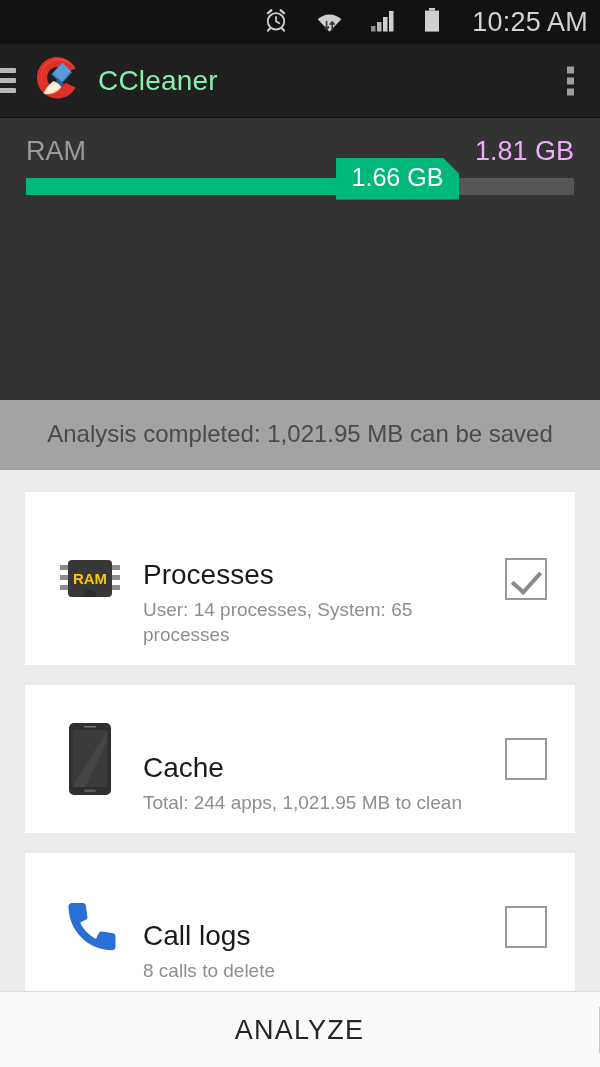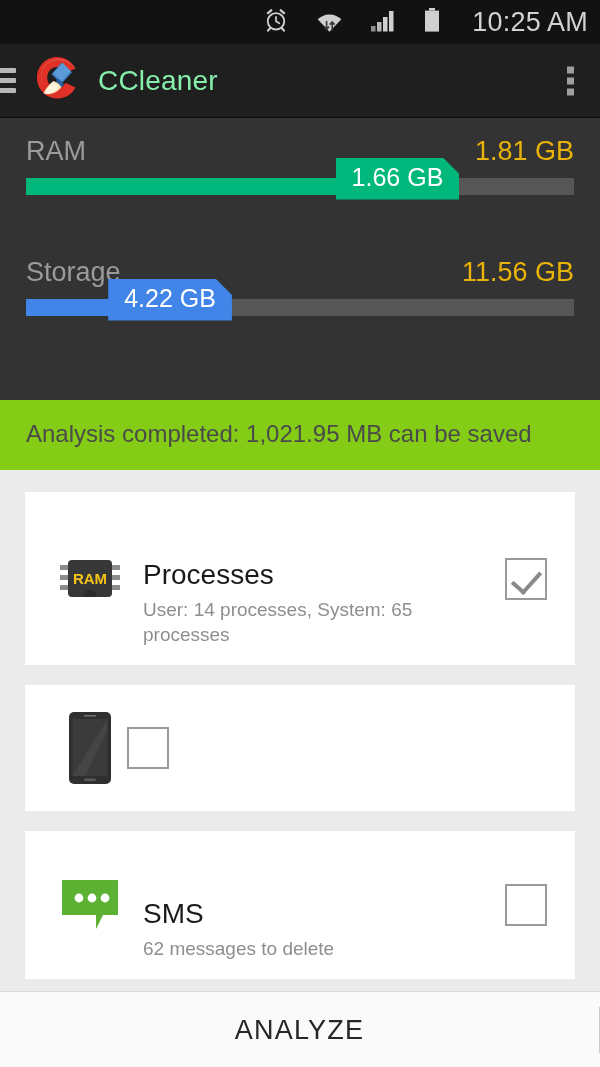--- a/index.html
+++ b/index.html
@@ -103,21 +103,21 @@
     display: flex;
     justify-content: space-between;
     align-items: baseline;
     margin-bottom: 11px;
   }
   .metric-label {
     color: #9b9b9b;
     font-size: 27px;
   }
   .metric-total {
-    color: #eab308;
+    color: #f0abfc;
     font-size: 27px;
   }
   .bar-track {
     height: 17px;
     background: #565656;
     position: relative;
     width: 100%;
   }
   .bar-seg {
     position: absolute;
@@ -134,24 +134,25 @@
     padding: 6px 16px 8px 16px;
     white-space: nowrap;
     line-height: 1.1;
   }
   .badge.notch {
     clip-path: polygon(0 0, calc(100% - 16px) 0, 100% 16px, 100% 100%, 0 100%);
   }
 
   
   .analysis-banner {
-    background: #84cc16;
+    background: #a3a3a3;
     padding: 20px 26px 22px 26px;
     color: #4a4a4a;
     font-size: 24px;
+    text-align: center;
   }
 
   
   .card-list {
     padding: 22px 25px 0 25px;
   }
   .card {
     background: #ffffff;
     display: flex;
     align-items: center;
@@ -301,31 +302,20 @@
       <span class="metric-label">RAM</span>
       <span class="metric-total">1.81 GB</span>
     </div>
     <div class="bar-track" style="background: rgb(86, 86, 86);">
       <div class="bar-seg secondary" id="ram-sec" style="width: 75.5%; background: rgb(43, 122, 98);"></div>
       <div class="bar-seg" id="ram-pri" style="width: 69.2%; background: rgb(0, 184, 124);"></div>
     </div>
     <div class="badge notch" id="ram-badge" style="left: 56.5%; background: rgb(0, 184, 124);">1.66 GB</div>
   </div>
 
-  <div class="metric" style="margin-top:62px">
-    <div class="metric-head">
-      <span class="metric-label">Storage</span>
-      <span class="metric-total">11.56 GB</span>
-    </div>
-    <div class="bar-track" style="background: rgb(86, 86, 86);">
-      <div class="bar-seg secondary" id="sto-sec" style="width: 35.8%; background: rgb(64, 100, 143);"></div>
-      <div class="bar-seg" id="sto-pri" style="width: 27.2%; background: rgb(66, 133, 232);"></div>
-    </div>
-    <div class="badge notch" id="sto-badge" style="left: 15%; background: rgb(66, 133, 232);">4.22 GB</div>
-  </div>
 
 </div>
 
 <div class="analysis-banner">Analysis completed: 1,021.95 MB can be saved</div>
 
 <div class="card-list">
 
   <div class="card">
     <div class="card-icon">
       <svg width="62" height="46" viewBox="0 0 62 46">
@@ -350,23 +340,39 @@
   <div class="card">
     <div class="card-icon">
       <svg width="46" height="76" viewBox="0 0 46 76">
         <rect x="2" y="2" width="42" height="72" rx="5" fill="#2f2f2f"></rect>
         <rect x="5.5" y="9" width="35" height="57" fill="#3b3b3b"></rect>
         <path d="M5.5 66 L40.5 9 L40.5 20 L18 66 Z" fill="#454545"></path>
         <rect x="17" y="5" width="12" height="1.6" rx="0.8" fill="#767676"></rect>
         <rect x="17" y="68.5" width="12" height="2.6" rx="1.3" fill="#5a5a5a"></rect>
       </svg>
     </div>
+    <div class="card-body">
+      <div class="card-title">Cache</div>
+      <div class="card-sub">Total: 244 apps, 1,021.95 MB to clean</div>
+    </div>
     <div class="checkbox"></div>
   </div>
 
+  <div class="card">
+    <div class="card-icon">
+      <svg width="60" height="60" viewBox="0 0 60 60">
+        <path d="M12 6 L23 6 C24.5 6 25.6 7.2 25.8 8.6 L27.4 19.5 C27.6 20.9 27 22.2 25.8 22.8 L20.2 25.6 C23.4 32.8 29 38.6 36 41.8 L38.8 36 C39.4 34.8 40.8 34.2 42.2 34.5 L53 36.2 C54.4 36.5 55.5 37.6 55.5 39 L55.5 50 C55.5 51.8 54 53.2 52.2 53.2 C28 53.2 8.5 33.5 8.5 9.2 C8.5 7.4 10 6 12 6 Z" fill="#2a6fd6"></path>
+      </svg>
+    </div>
+    <div class="card-body">
+      <div class="card-title">Call logs</div>
+      <div class="card-sub">8 calls to delete</div>
+    </div>
+    <div class="checkbox"></div>
+  </div>
 
   <div class="card">
     <div class="card-icon">
       <svg width="62" height="56" viewBox="0 0 62 56">
         <path d="M3 3 L59 3 L59 38 L44 38 L37 52 L37 38 L3 38 Z" fill="#5cb032"></path>
         <circle cx="20" cy="21" r="4.4" fill="#ffffff"></circle>
         <circle cx="33" cy="21" r="4.4" fill="#ffffff"></circle>
         <circle cx="46" cy="21" r="4.4" fill="#ffffff"></circle>
       </svg>
     </div>

